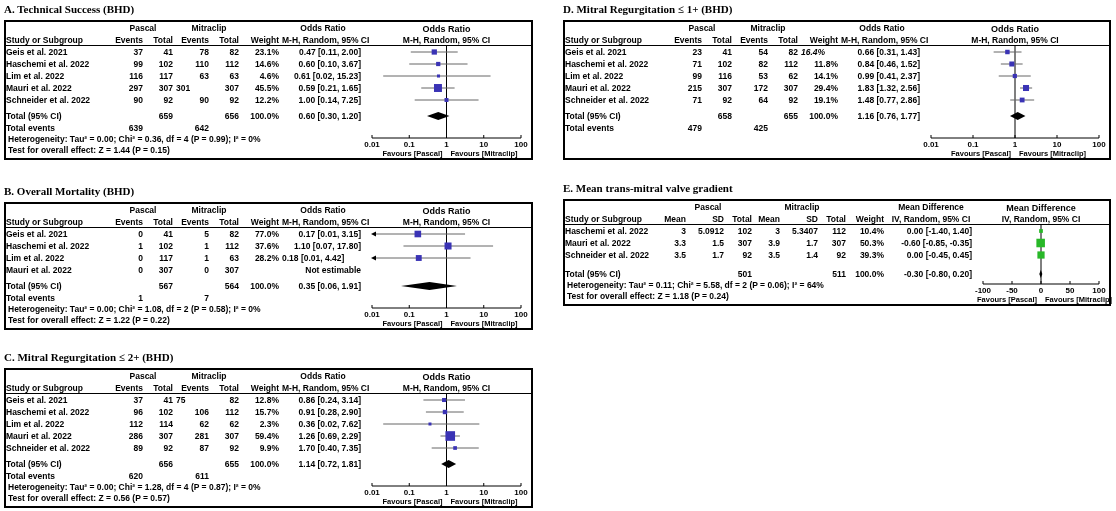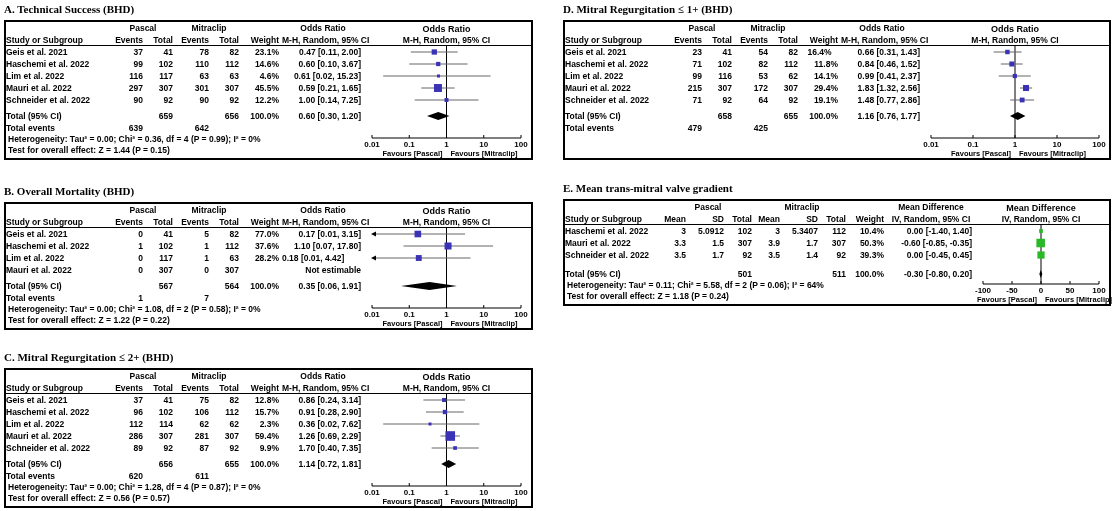--- a/index.html
+++ b/index.html
@@ -72,21 +72,21 @@
           <div class="fcell" style="width: 30px; text-align: right; padding-right: 3px;">117</div>
           <div class="fcell" style="width: 36px; text-align: right; padding-right: 3px;">63</div>
           <div class="fcell" style="width: 30px; text-align: right; padding-right: 3px;">63</div>
           <div class="fcell" style="width: 40px; text-align: right; padding-right: 3px;">4.6%</div>
           <div class="fcell" style="width: 82px; text-align: right; padding-right: 3px;">0.61 [0.02, 15.23]</div>
         </div>
         <div class="frow">
           <div class="fcell" style="width: 104px; text-align: left;">Mauri et al. 2022</div>
           <div class="fcell" style="width: 36px; text-align: right; padding-right: 3px;">297</div>
           <div class="fcell" style="width: 30px; text-align: right; padding-right: 3px;">307</div>
-          <div class="fcell" style="width: 36px; text-align: right; padding-right: 3px;">301</div>
+          <div class="fcell" style="width: 36px; text-align: left; padding-right: 3px;">301</div>
           <div class="fcell" style="width: 30px; text-align: right; padding-right: 3px;">307</div>
           <div class="fcell" style="width: 40px; text-align: right; padding-right: 3px;">45.5%</div>
           <div class="fcell" style="width: 82px; text-align: right; padding-right: 3px;">0.59 [0.21, 1.65]</div>
         </div>
         <div class="frow">
           <div class="fcell" style="width: 104px; text-align: left;">Schneider et al. 2022</div>
           <div class="fcell" style="width: 36px; text-align: right; padding-right: 3px;">90</div>
           <div class="fcell" style="width: 30px; text-align: right; padding-right: 3px;">92</div>
           <div class="fcell" style="width: 36px; text-align: right; padding-right: 3px;">90</div>
           <div class="fcell" style="width: 30px; text-align: right; padding-right: 3px;">92</div>
@@ -270,21 +270,21 @@
             <div class="fcell" style="width: 36px; text-align: right; padding-right: 3px;">Events</div>
             <div class="fcell" style="width: 30px; text-align: right; padding-right: 3px;">Total</div>
             <div class="fcell" style="width: 40px; text-align: right; padding-right: 3px;">Weight</div>
             <div class="fcell" style="width: 82px; text-align: center;">M-H, Random, 95% CI</div>
           </div>
         </div>
         <div class="frow">
           <div class="fcell" style="width: 104px; text-align: left;">Geis et al. 2021</div>
           <div class="fcell" style="width: 36px; text-align: right; padding-right: 3px;">37</div>
           <div class="fcell" style="width: 30px; text-align: right; padding-right: 3px;">41</div>
-          <div class="fcell" style="width: 36px; text-align: right; padding-right: 3px;">75</div>
+          <div class="fcell" style="width: 36px; padding-right: 3px;">75</div>
           <div class="fcell" style="width: 30px; text-align: right; padding-right: 3px;">82</div>
           <div class="fcell" style="width: 40px; text-align: right; padding-right: 3px;">12.8%</div>
           <div class="fcell" style="width: 82px; text-align: right; padding-right: 3px;">0.86 [0.24, 3.14]</div>
         </div>
         <div class="frow">
           <div class="fcell" style="width: 104px; text-align: left;">Haschemi et al. 2022</div>
           <div class="fcell" style="width: 36px; text-align: right; padding-right: 3px;">96</div>
           <div class="fcell" style="width: 30px; text-align: right; padding-right: 3px;">102</div>
           <div class="fcell" style="width: 36px; text-align: right; padding-right: 3px;">106</div>
           <div class="fcell" style="width: 30px; text-align: right; padding-right: 3px;">112</div>
@@ -390,21 +390,21 @@
             <div class="fcell" style="width: 40px; text-align: right; padding-right: 3px;">Weight</div>
             <div class="fcell" style="width: 82px; text-align: center;">M-H, Random, 95% CI</div>
           </div>
         </div>
         <div class="frow">
           <div class="fcell" style="width: 104px; text-align: left;">Geis et al. 2021</div>
           <div class="fcell" style="width: 36px; text-align: right; padding-right: 3px;">23</div>
           <div class="fcell" style="width: 30px; text-align: right; padding-right: 3px;">41</div>
           <div class="fcell" style="width: 36px; text-align: right; padding-right: 3px;">54</div>
           <div class="fcell" style="width: 30px; text-align: right; padding-right: 3px;">82</div>
-          <div class="fcell" style="width: 40px; text-align: center; padding-right: 3px;">16.4%</div>
+          <div class="fcell" style="width: 40px; text-align: left; padding-right: 3px; font-style: italic;">16.4%</div>
           <div class="fcell" style="width: 82px; text-align: right; padding-right: 3px;">0.66 [0.31, 1.43]</div>
         </div>
         <div class="frow">
           <div class="fcell" style="width: 104px; text-align: left;">Haschemi et al. 2022</div>
           <div class="fcell" style="width: 36px; text-align: right; padding-right: 3px;">71</div>
           <div class="fcell" style="width: 30px; text-align: right; padding-right: 3px;">102</div>
           <div class="fcell" style="width: 36px; text-align: right; padding-right: 3px;">82</div>
           <div class="fcell" style="width: 30px; text-align: right; padding-right: 3px;">112</div>
           <div class="fcell" style="width: 40px; text-align: right; padding-right: 3px;">11.8%</div>
           <div class="fcell" style="width: 82px; text-align: right; padding-right: 3px;">0.84 [0.46, 1.52]</div>

